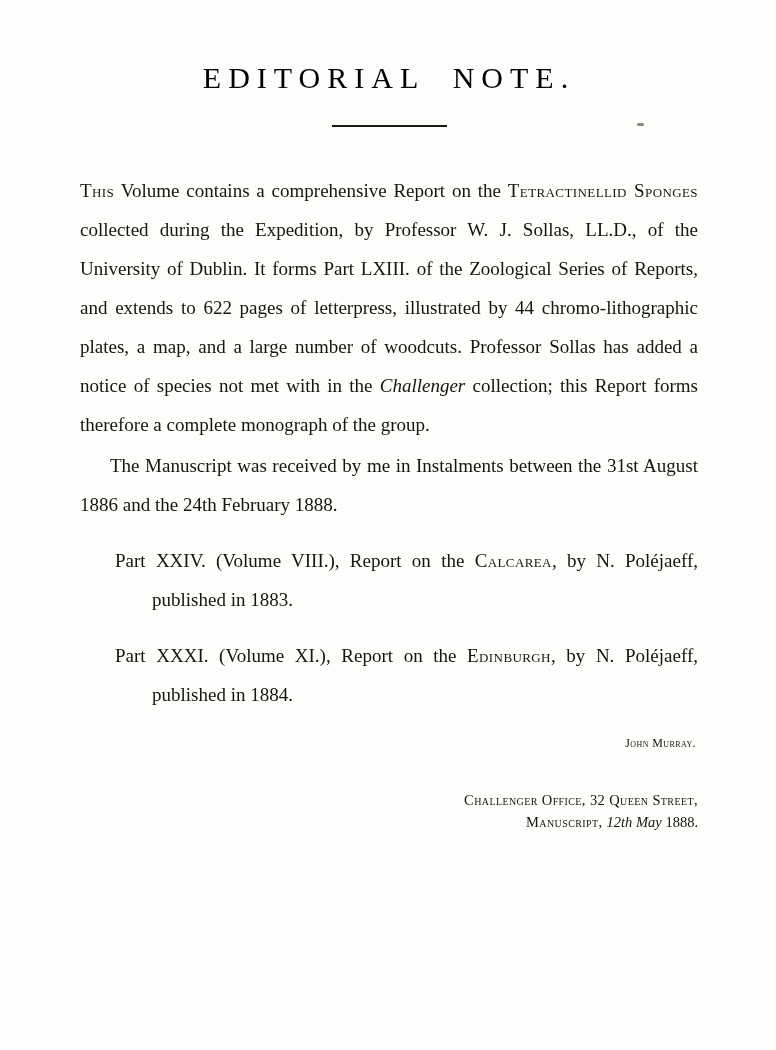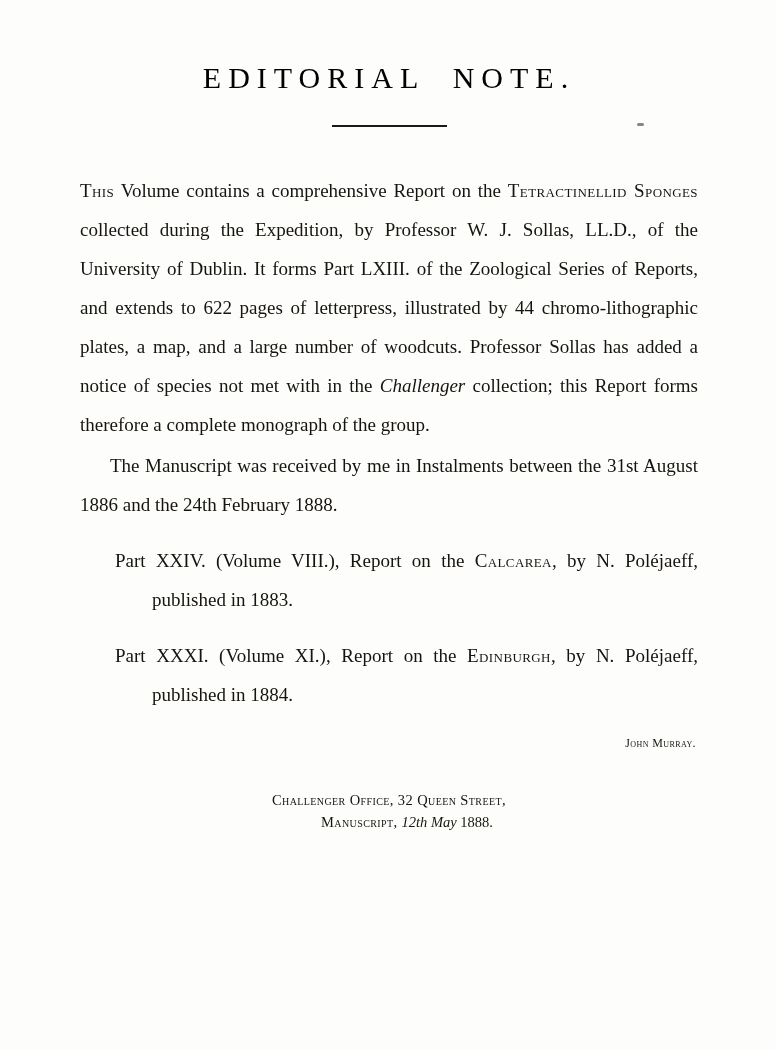--- a/index.html
+++ b/index.html
@@ -63,21 +63,21 @@
   .signature {
     margin-top: 22px;
     text-align: right;
     font-size: 12px;
     padding-right: 2px;
   }
   .imprint {
     margin-top: 38px;
     font-size: 14.5px;
     line-height: 22px;
-    text-align: center;
+    text-align: right;
   }
   .imprint-line2 { padding-left: 36px; }
 </style>
 </head>
 <body>
 
 <div class="page">
 
   <div class="speck"></div>
 

